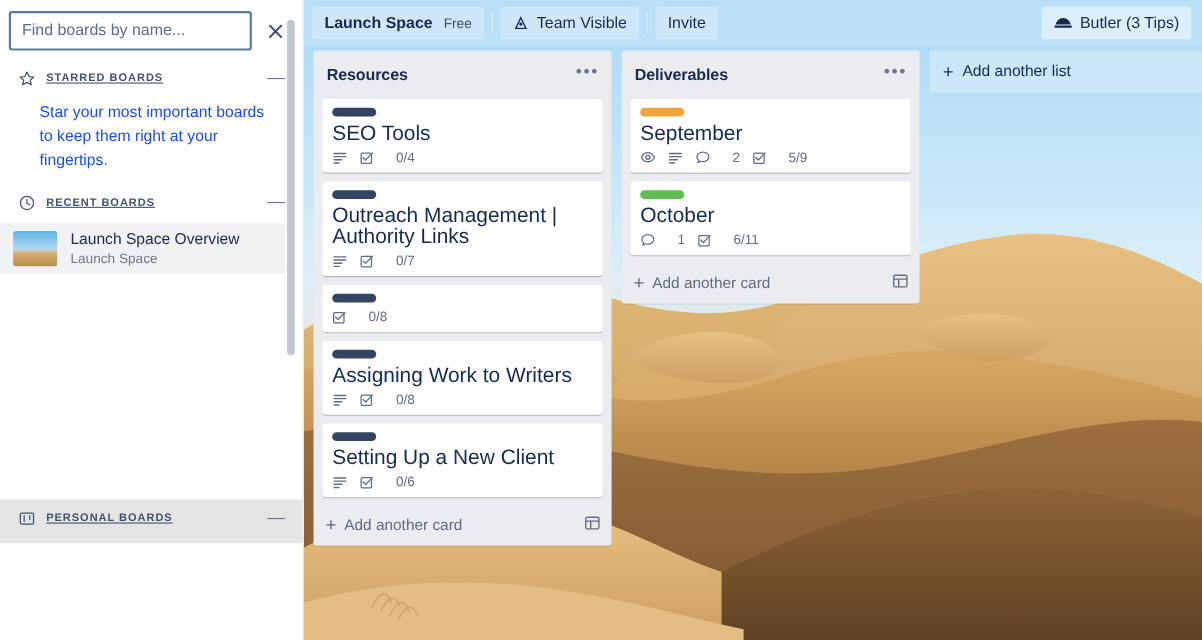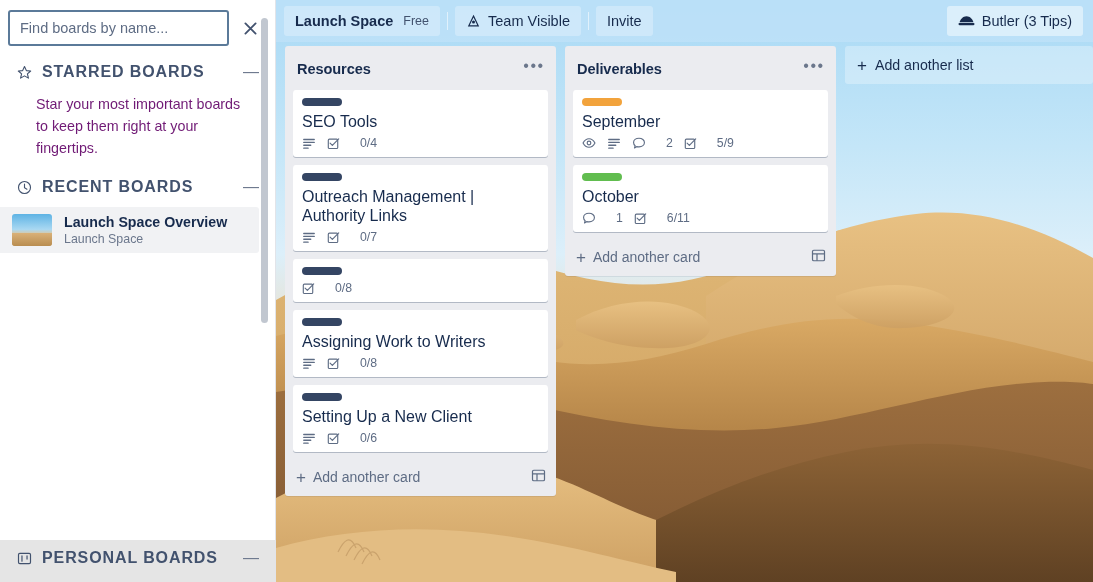--- a/index.html
+++ b/index.html
@@ -113,21 +113,21 @@
     box-shadow: 0 1px 0 rgba(9,30,66,0.25);
     padding: 7px 8px 6px 9px;
     margin-bottom: 8px;
     cursor: pointer;
   }
   .card-label {
     width: 40px; height: 8px; border-radius: 4px;
     margin: 1px 0 6px 0;
   }
   .card-title {
-    font-size: 16px; color: #172b4d; line-height: 19px;
+    font-size: 19px; color: #172b4d; line-height: 19px;
     margin-bottom: 5px;
   }
   .badges {
     display: flex; align-items: center; gap: 11px;
     color: #5e6c84; font-size: 12.3px;
     padding-bottom: 1px;
   }
   .badge { display: inline-flex; align-items: center; gap: 20px; }
   .badge svg { display: block; }
   .list-footer {
@@ -148,21 +148,21 @@
     display: flex; align-items: center;
     padding: 0 12px;
     color: #172b4d; font-size: 14.2px;
     cursor: pointer;
   }
   .add-list .plus { font-size: 17px; margin-right: 8px; line-height: 1; }
 
   
   .sidebar {
     position: absolute;
-    left: 0; top: 0; width: 276px; height: 582px;
+    left: 0; top: 0; width: 276px; height: 494px;
     background: #fff;
     border-right: 1px solid #e2e4e9;
     z-index: 40;
     overflow: hidden;
   }
   .search-row {
     display: flex; align-items: center;
     padding: 10px 10px 8px 8px;
     gap: 6px;
   }
@@ -186,29 +186,30 @@
     border-radius: 3px;
   }
   .sb-section {
     display: flex; align-items: center;
     padding: 9px 14px 9px 17px;
     gap: 10px;
   }
   .sb-section .sicon { color: #42526e; display: flex; align-items: center; }
   .sb-section-title {
     flex: 1 1 auto;
-    font-size: 16px; font-weight: 700; color: #42526e;
+    font-size: 10px; font-weight: 700; color: #42526e;
     letter-spacing: 0.9px;
+    text-decoration: underline;
   }
   .sb-collapse {
     color: #6b778c; font-size: 16px; line-height: 1; cursor: pointer;
     width: 20px; text-align: center;
   }
   .sb-empty {
-    color: #701a75;
+    color: #1d4ed8;
     font-size: 14.3px; line-height: 22px;
     padding: 3px 30px 10px 36px;
   }
   .board-item {
     display: flex; align-items: center; gap: 12px;
     padding: 6px 12px 6px 12px;
     margin: 2px 16px 0 0;
     background: #f1f2f4;
     border-radius: 0 3px 3px 0;
     cursor: pointer;
@@ -218,21 +219,21 @@
     flex: 0 0 40px;
     overflow: hidden; position: relative;
     background: linear-gradient(to bottom, #5eb3e4 0%, #a9d8f2 48%, #d8c9a8 62%, #c9a368 100%);
   }
   .board-thumb .t-dune {
     position: absolute; left: 0; bottom: 0; width: 100%; height: 42%;
     background: linear-gradient(to bottom, #d9b178, #b98d50);
   }
   .board-meta { flex: 1 1 auto; min-width: 0; }
   .board-name {
-    font-size: 14.2px; font-weight: 700; color: #172b4d;
+    font-size: 14.2px; font-weight: 400; color: #172b4d;
     white-space: nowrap; overflow: hidden; text-overflow: ellipsis;
     line-height: 18px;
   }
   .board-team {
     font-size: 12.4px; color: #6b778c; line-height: 16px;
   }
   .sb-bottom {
     position: absolute; left: 0; right: 0; bottom: 0;
     padding-bottom: 6px;
     background: #e5e5e5;

